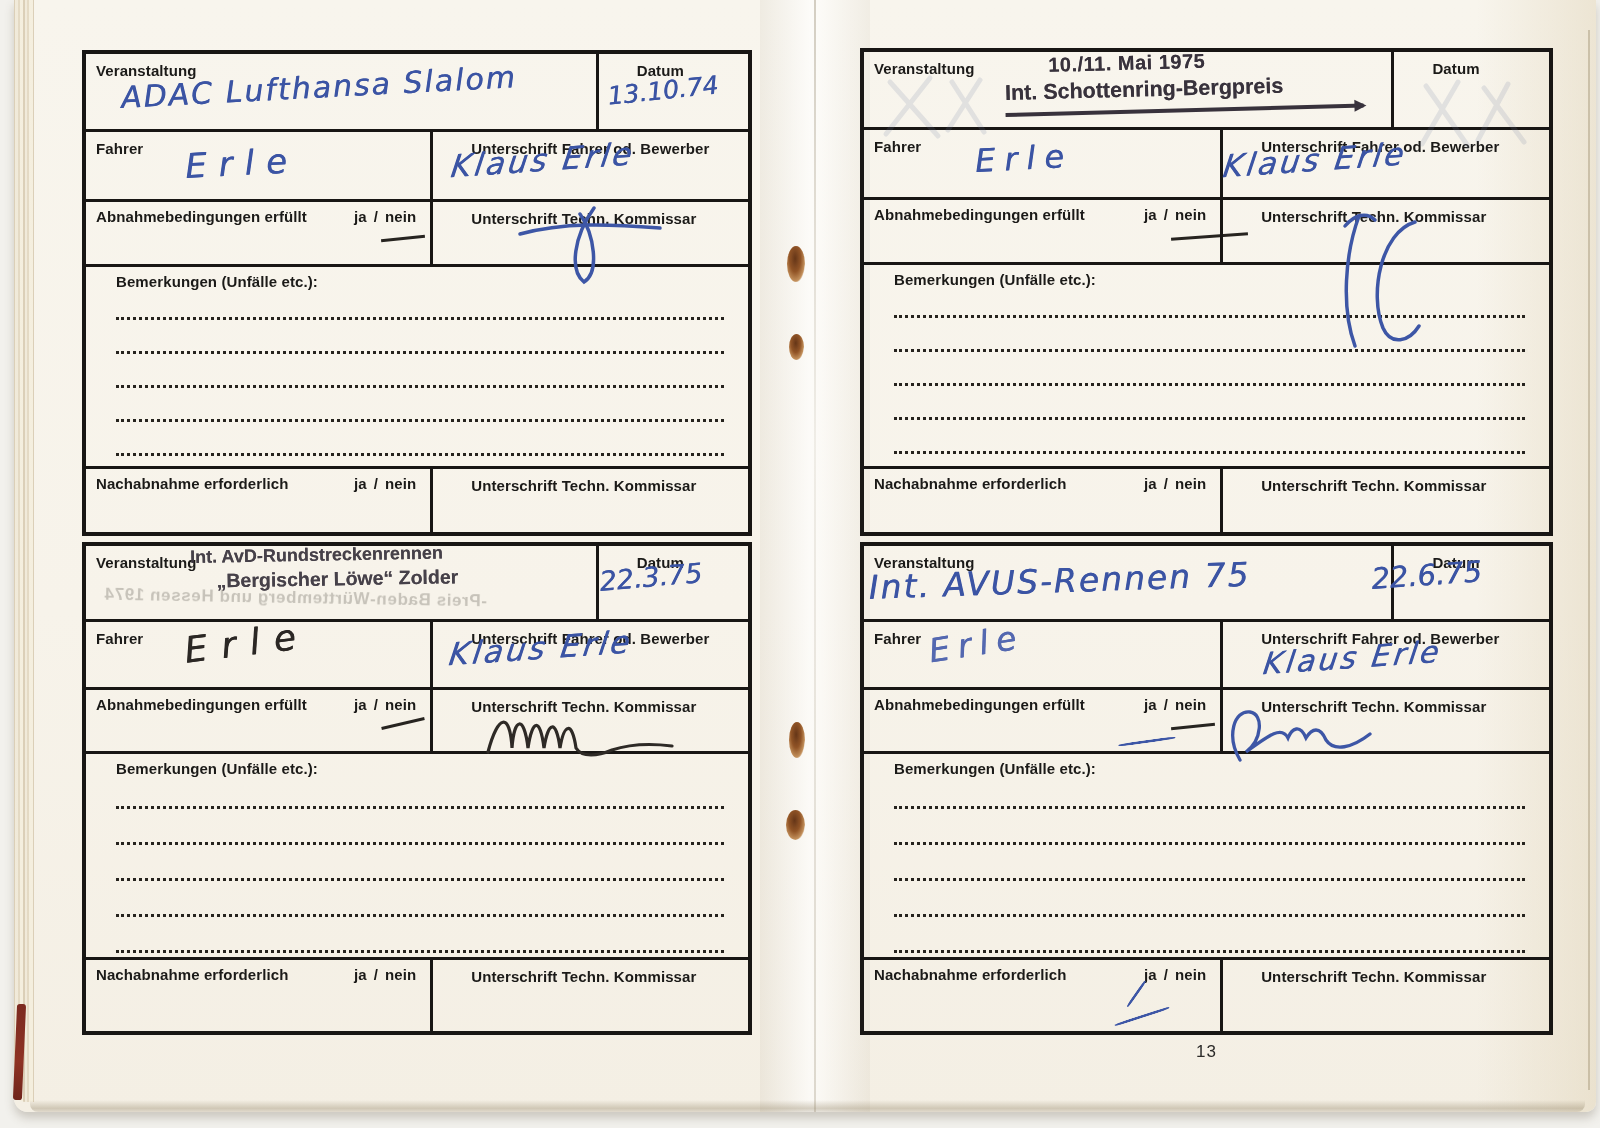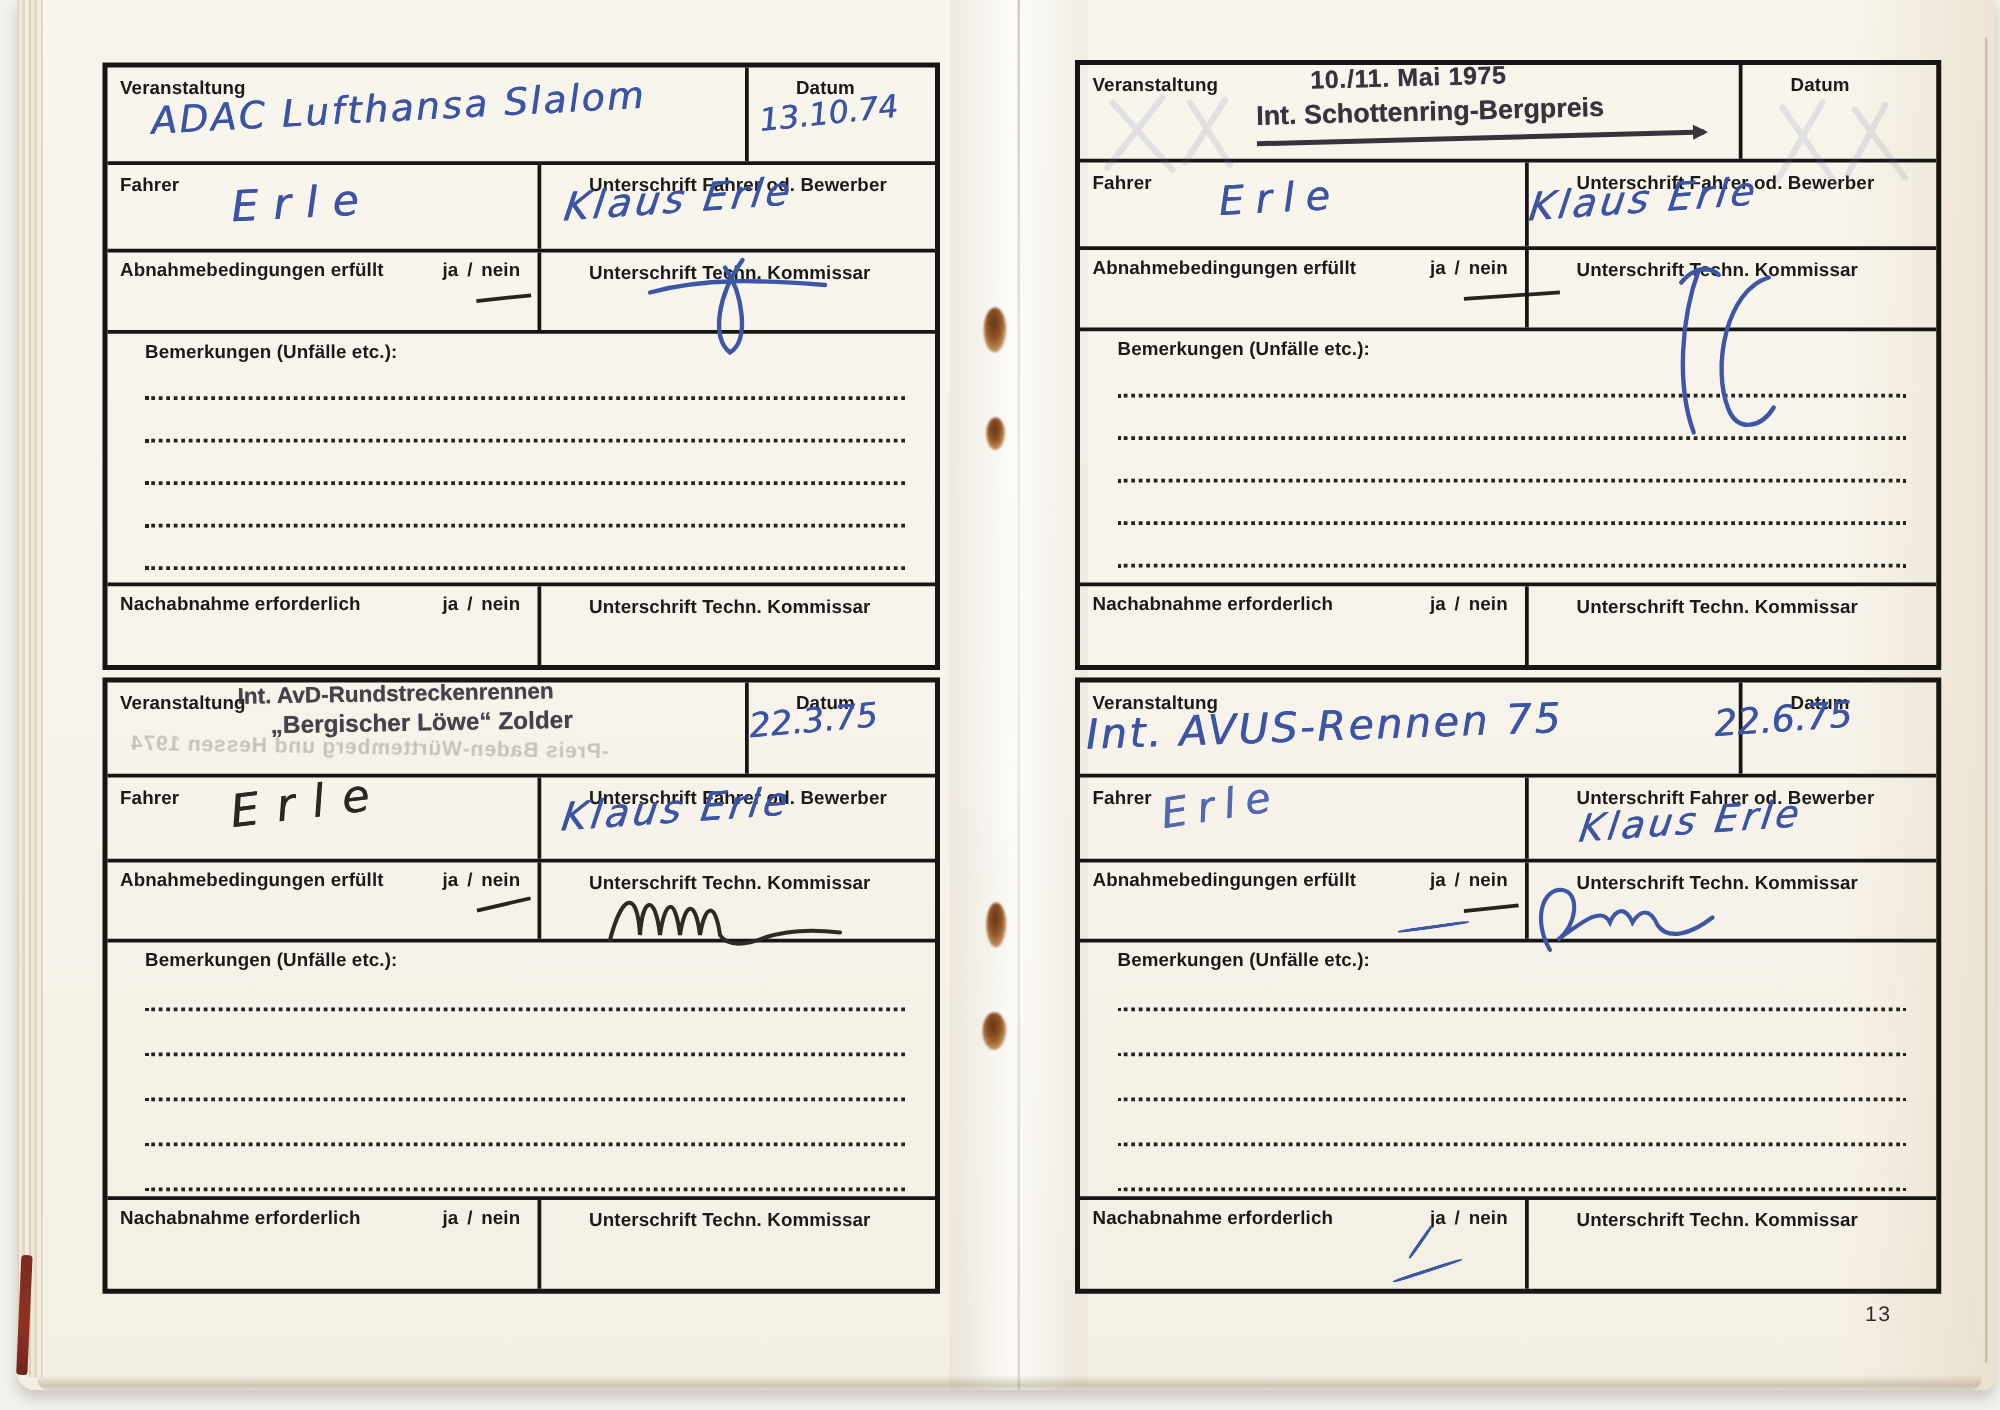--- a/index.html
+++ b/index.html
@@ -370,14 +370,14 @@
     <div class="hw lite" style="left:62px;top:86px;font-size:33px;letter-spacing:8px;transform:rotate(-9deg);">Erle</div>
     <div class="hw" style="left:402px;top:100px;font-size:30px;letter-spacing:3px;transform:rotate(-4deg) skewX(-12deg);">Klaus Erle</div>
     <svg class="sigsvg" style="left:358px;top:158px;" width="160" height="70" viewBox="0 0 160 70">
       <path d="M18 56 C 4 32 12 6 28 8 C 42 10 40 36 24 48 C 48 30 60 22 66 34 C 70 24 78 20 84 34 C 90 24 98 22 104 36 C 112 48 130 44 148 30" stroke="#3d56a6" stroke-width="3.3" fill="none" stroke-linecap="round"></path>
     </svg>
     <div class="bluemark" style="left:254px;top:198px;width:58px;transform:rotate(-8deg);"></div>
     <div class="bluemark" style="left:262px;top:460px;width:32px;transform:rotate(-55deg);"></div>
     <div class="bluemark" style="left:250px;top:478px;width:58px;transform:rotate(-18deg);"></div>
   </div>
 
-  <div class="pagenum" style="left:820px;width:693px;text-align:right;">13</div>
+  <div class="pagenum" style="left:860px;width:693px;">13</div>
 </div>
 
 </body></html>

